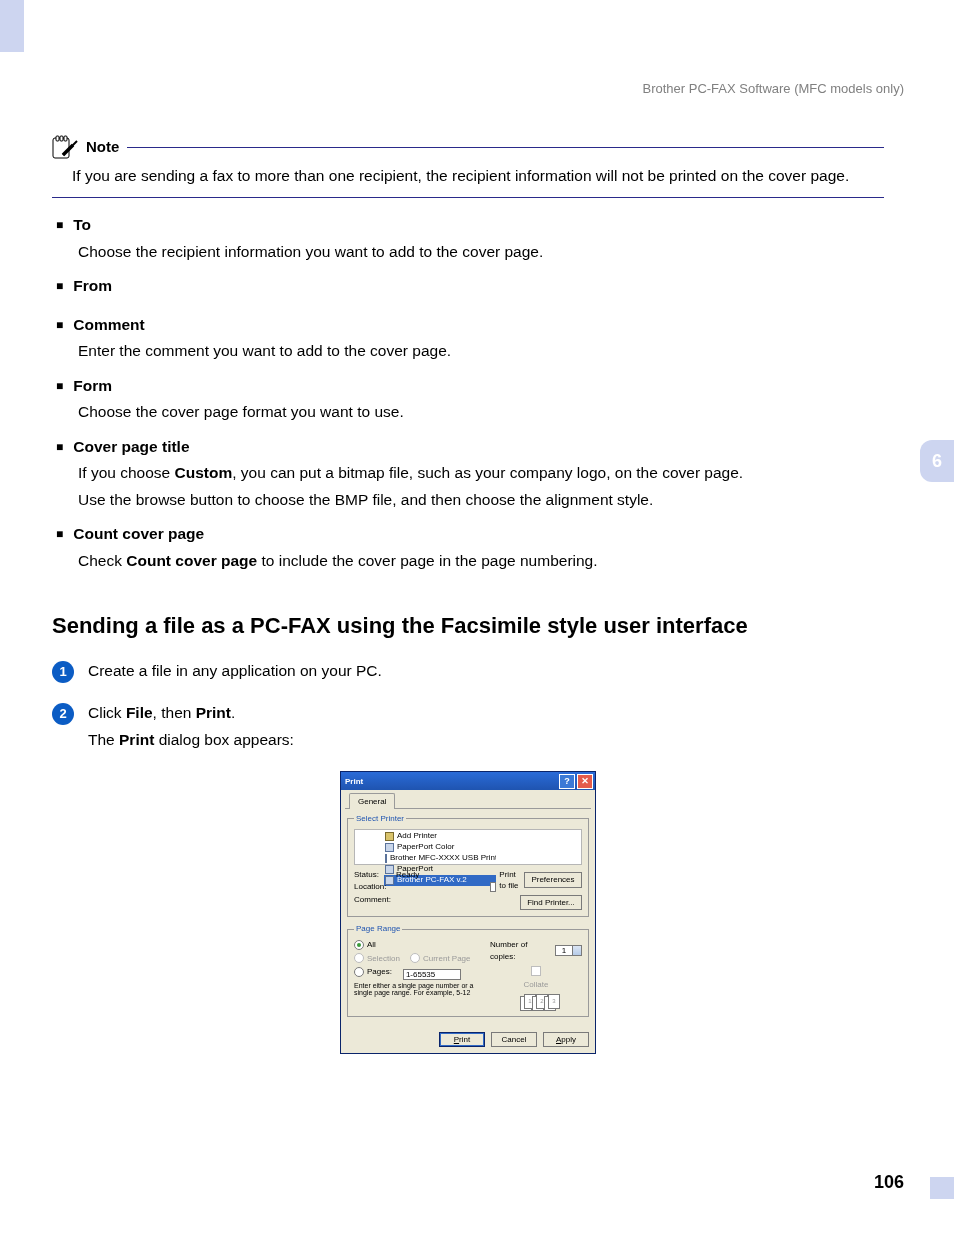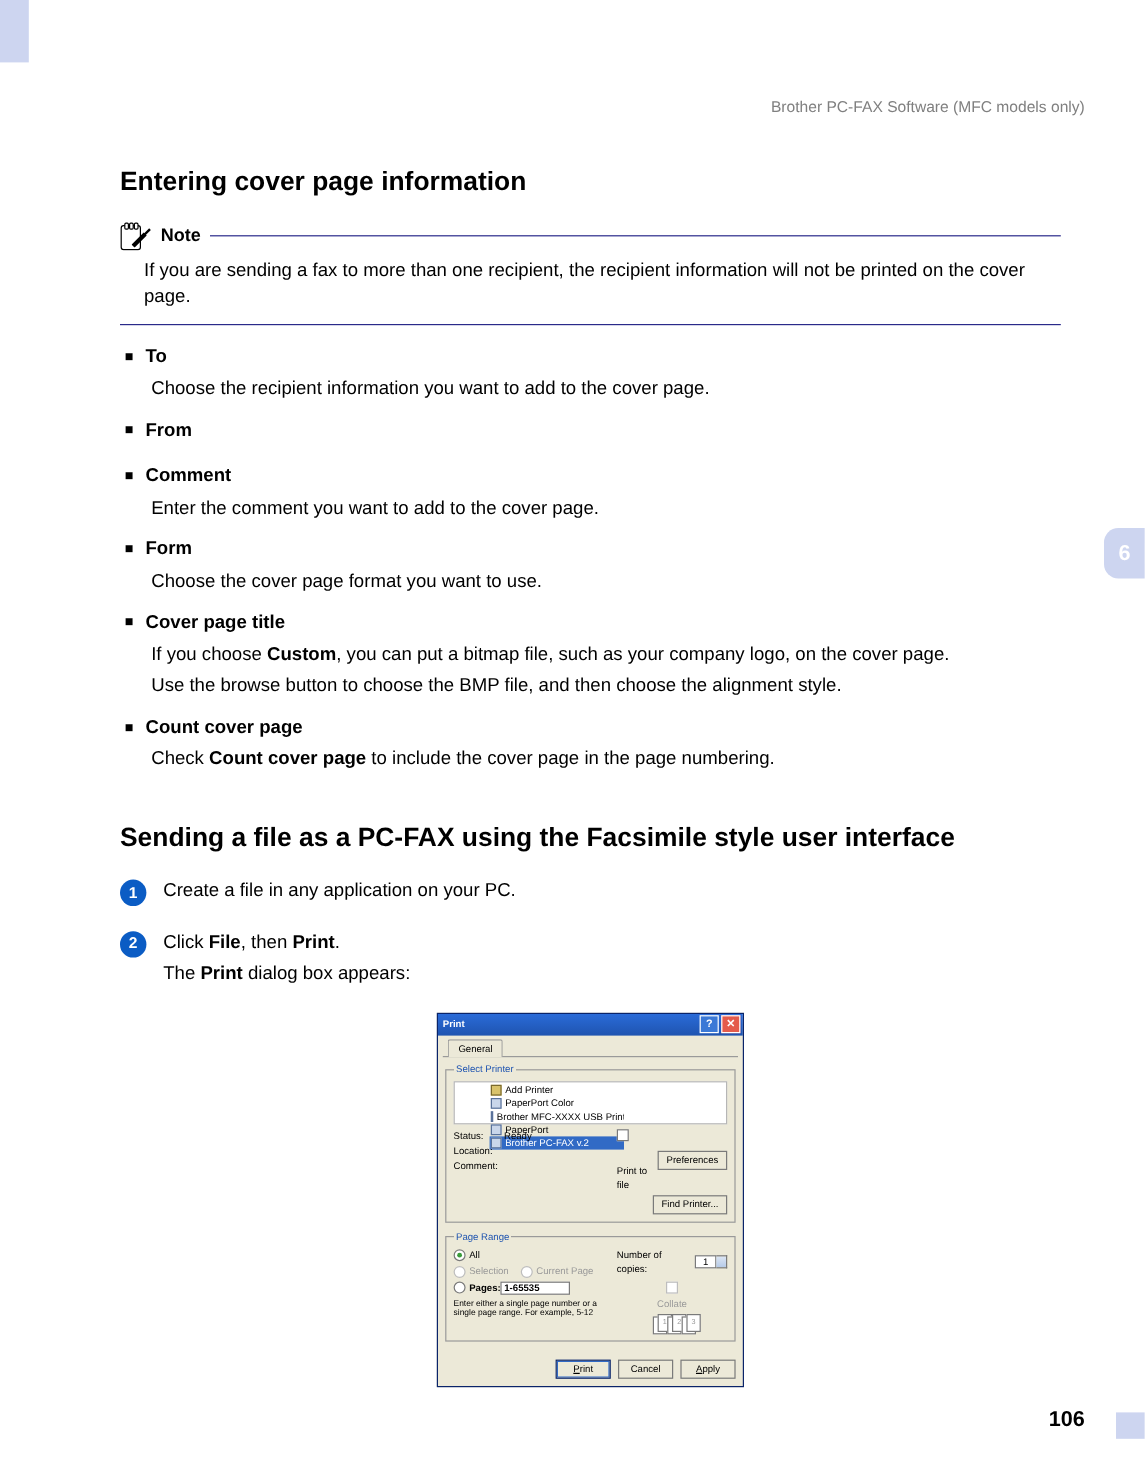--- a/index.html
+++ b/index.html
@@ -9,21 +9,21 @@
     background: #ffffff;
     color: #000;
     font-size: 16px;
     line-height: 1.45;
   }
   .page {
     width: 954px;
     height: 1235px;
     position: relative;
     box-sizing: border-box;
-    padding: 0 70px 0 100px;
+    padding: 0 70px 0 52px;
   }
   .top-corner {
     position: absolute;
     top: 0;
     left: 0;
     width: 24px;
     height: 52px;
     background: #cdd5f0;
   }
   .header-line {
@@ -262,21 +262,21 @@
   .pd-status-left .row { display: flex; gap: 4px; margin-bottom: 1px; }
   .pd-status-left .lbl { width: 38px; }
   .pd-status-right {
     width: 92px;
     display: flex;
     flex-direction: column;
     align-items: flex-end;
     gap: 3px;
   }
   .pd-chk {
-    display: flex; align-items: flex-start; gap: 19px; flex-direction: column;
+    display: flex; align-items: flex-end; gap: 3px;
   }
   .pd-chk .box {
     width: 8px; height: 8px; border: 1px solid #7a7a7a; background: #fff;
   }
   .pd-btn {
     border: 1px solid #7a7a7a;
     background: #ece9d8;
     padding: 1px 0;
     width: 60px;
     text-align: center;
@@ -295,21 +295,21 @@
   .pd-radio .r {
     width: 8px; height: 8px; border: 1px solid #7a7a7a; border-radius: 50%; background: #fff;
     display: flex; align-items: center; justify-content: center;
   }
   .pd-radio .r.on::after {
     content: ""; display: block; width: 4px; height: 4px; background: #3a9b3a; border-radius: 50%;
   }
   .pd-radio.dis { color: #9a9a9a; }
   .pd-radio.dis .r { border-color: #bdbdbd; }
   .pd-pr-left .pages-row {
-    display: flex; align-items: flex-start; gap: 0; font-weight: bold;
+    display: flex; align-items: flex-end; gap: 11px;
   }
   .pd-inp {
     border: 1px solid #7a7a7a;
     background: #fff;
     padding: 0 2px;
     height: 11px;
     box-sizing: border-box;
     line-height: 10px;
   }
   .pd-pr-left .hint {
@@ -392,21 +392,20 @@
   <div class="top-corner"></div>
 
   <div class="header-line">Brother PC-FAX Software (MFC models only)</div>
 
   <div class="side-tab">
       <span>6</span>
     </div>
 
   <div class="content">
 
-    <h2 class="section-title">Entering cover page information</h2>
 
     <div class="note-block">
       <div class="note-top">
         <svg class="note-icon" viewBox="0 0 26 24">
           <rect x="1" y="3" width="16" height="20" rx="2" fill="#fff" stroke="#000" stroke-width="1"></rect>
           <rect x="4" y="1" width="3" height="5" rx="1" fill="#fff" stroke="#000" stroke-width="1"></rect>
           <rect x="8" y="1" width="3" height="5" rx="1" fill="#fff" stroke="#000" stroke-width="1"></rect>
           <rect x="12" y="1" width="3" height="5" rx="1" fill="#fff" stroke="#000" stroke-width="1"></rect>
           <line x1="11" y1="20" x2="25" y2="6" stroke="#000" stroke-width="2"></line>
           <line x1="11" y1="20" x2="21" y2="10" stroke="#000" stroke-width="3.5"></line>

